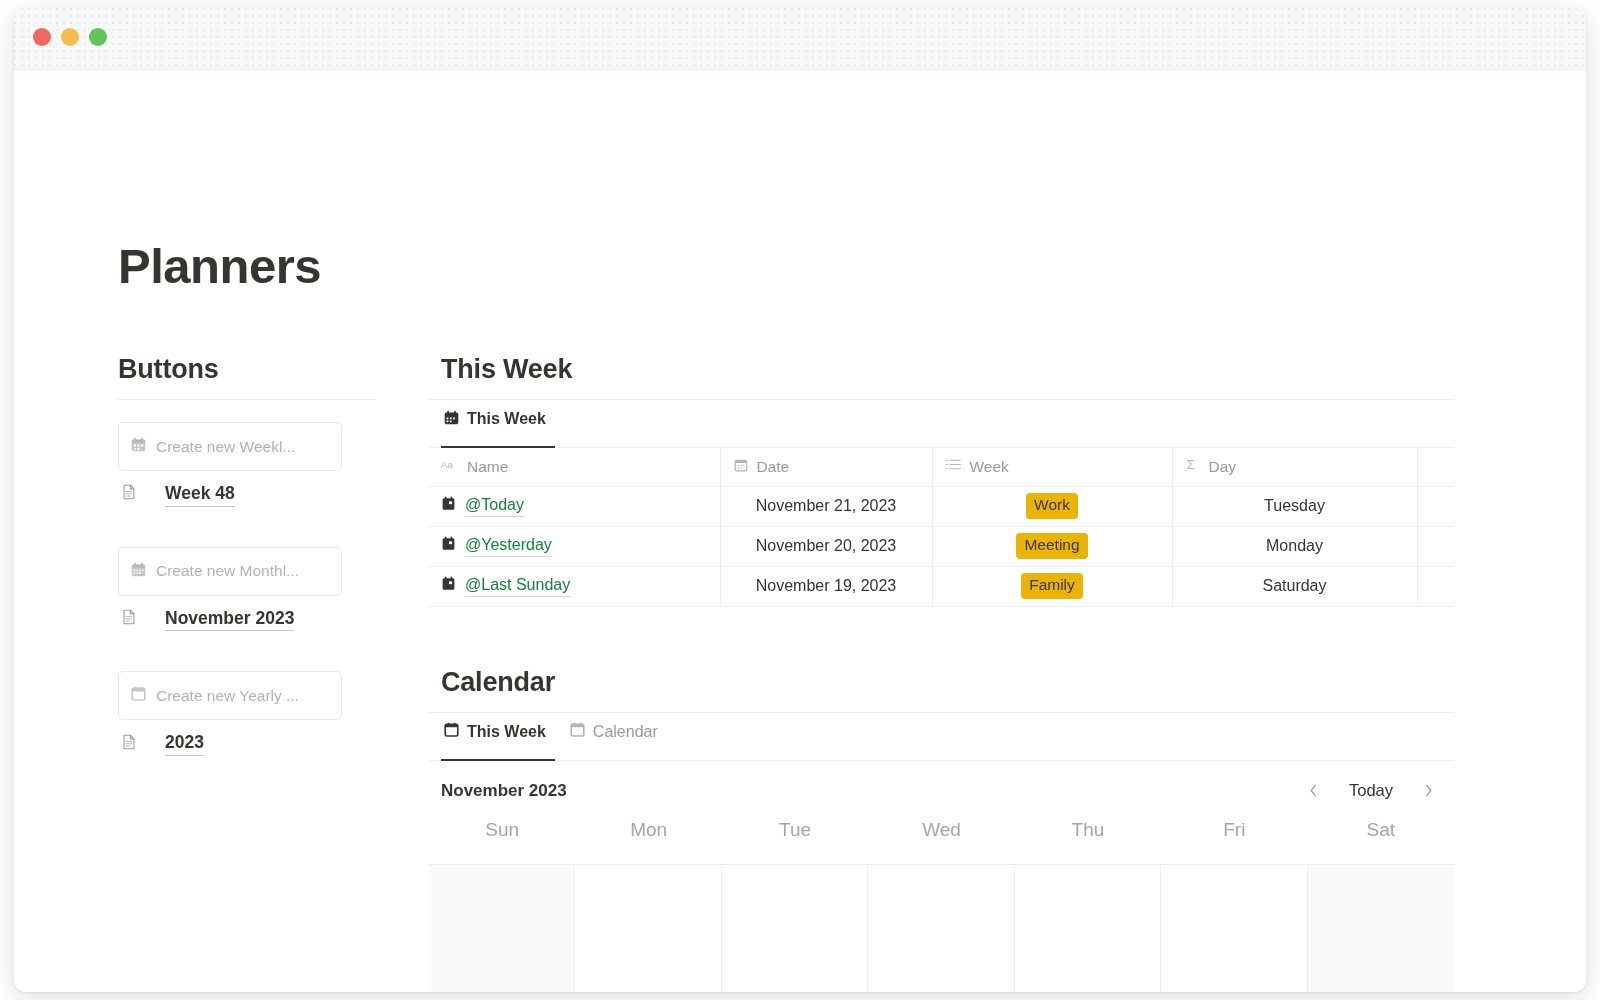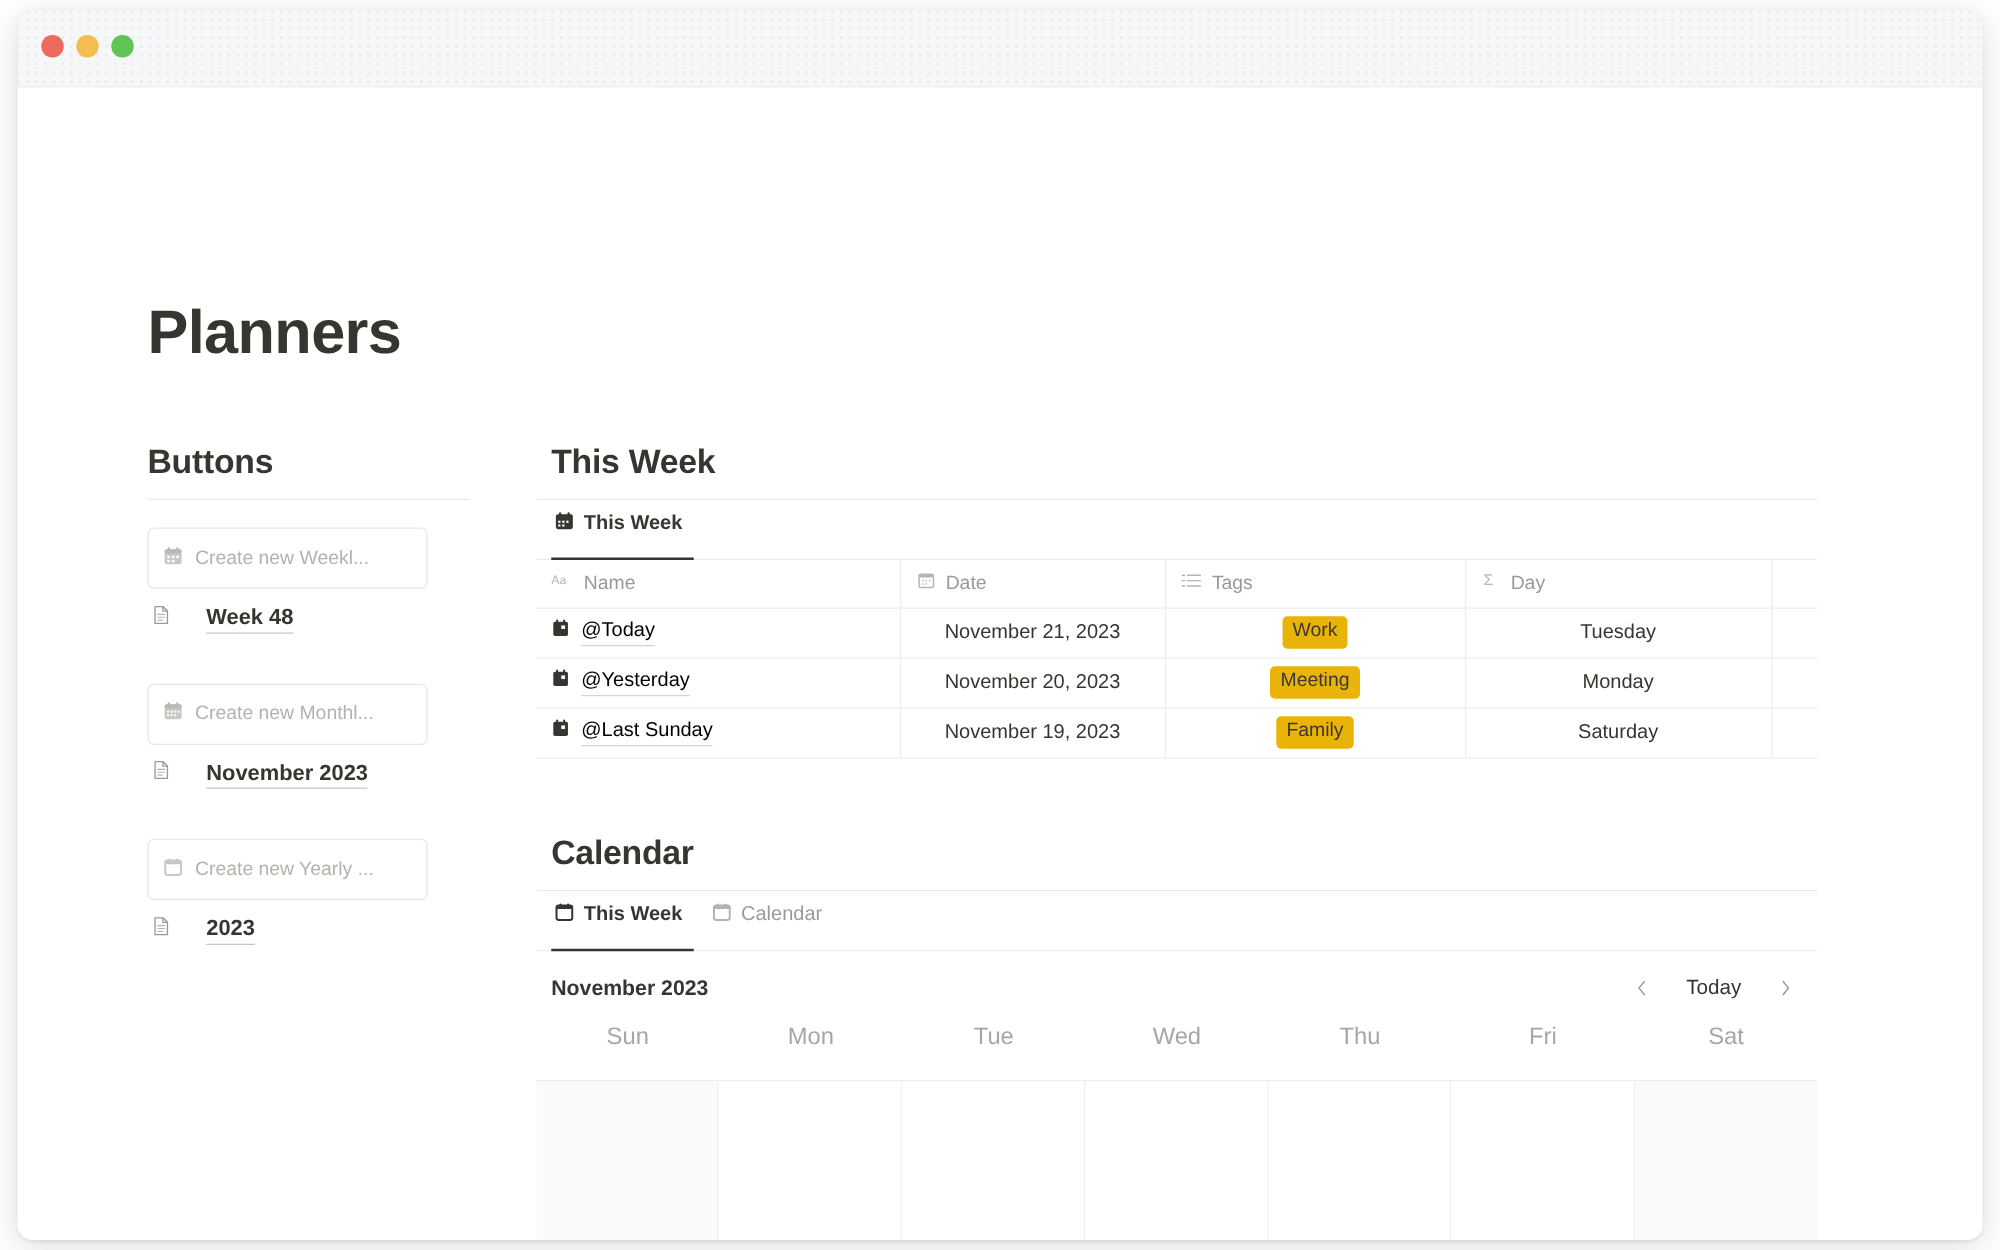--- a/index.html
+++ b/index.html
@@ -211,21 +211,21 @@
   col.c-day  { width: 245px; }
   col.c-end  { width: 37px; }
 
   .name-cell {
     display: flex;
     align-items: center;
     gap: 9px;
   }
   .name-cell .ico { flex: 0 0 auto; display: block; }
   .name-cell .lnk {
-    color: #000000;
+    color: #15803d;
     border-bottom: 1.2px solid #d6d4d0;
     font-size: 16px;
     line-height: 1.3;
   }
 
   .pill {
     display: inline-block;
     padding: 2px 8px 3px;
     border-radius: 4px;
     font-size: 15.5px;
@@ -456,21 +456,21 @@
                 </div>
               </th>
               <th>
                 <div class="th-in">
                   <span class="ico">
                     <svg width="17" height="15" viewBox="0 0 20 16" fill="none">
                       <path d="M1 3h2.2M1 8h2.2M1 13h2.2" stroke="#b6b4b0" stroke-width="1.4" stroke-linecap="round"></path>
                       <path d="M6 3h12M6 8h12M6 13h12" stroke="#b6b4b0" stroke-width="1.4" stroke-linecap="round"></path>
                     </svg>
                   </span>
-                  <span>Tags</span>
+                  <span>Week</span>
                 </div>
               </th>
               <th>
                 <div class="th-in">
                   <span class="ico">
                     <svg width="16" height="16" viewBox="0 0 18 18">
                       <text x="2" y="13.5" font-family="Liberation Sans, sans-serif" font-size="14" fill="#b6b4b0">Σ</text>
                     </svg>
                   </span>
                   <span>Day</span>

